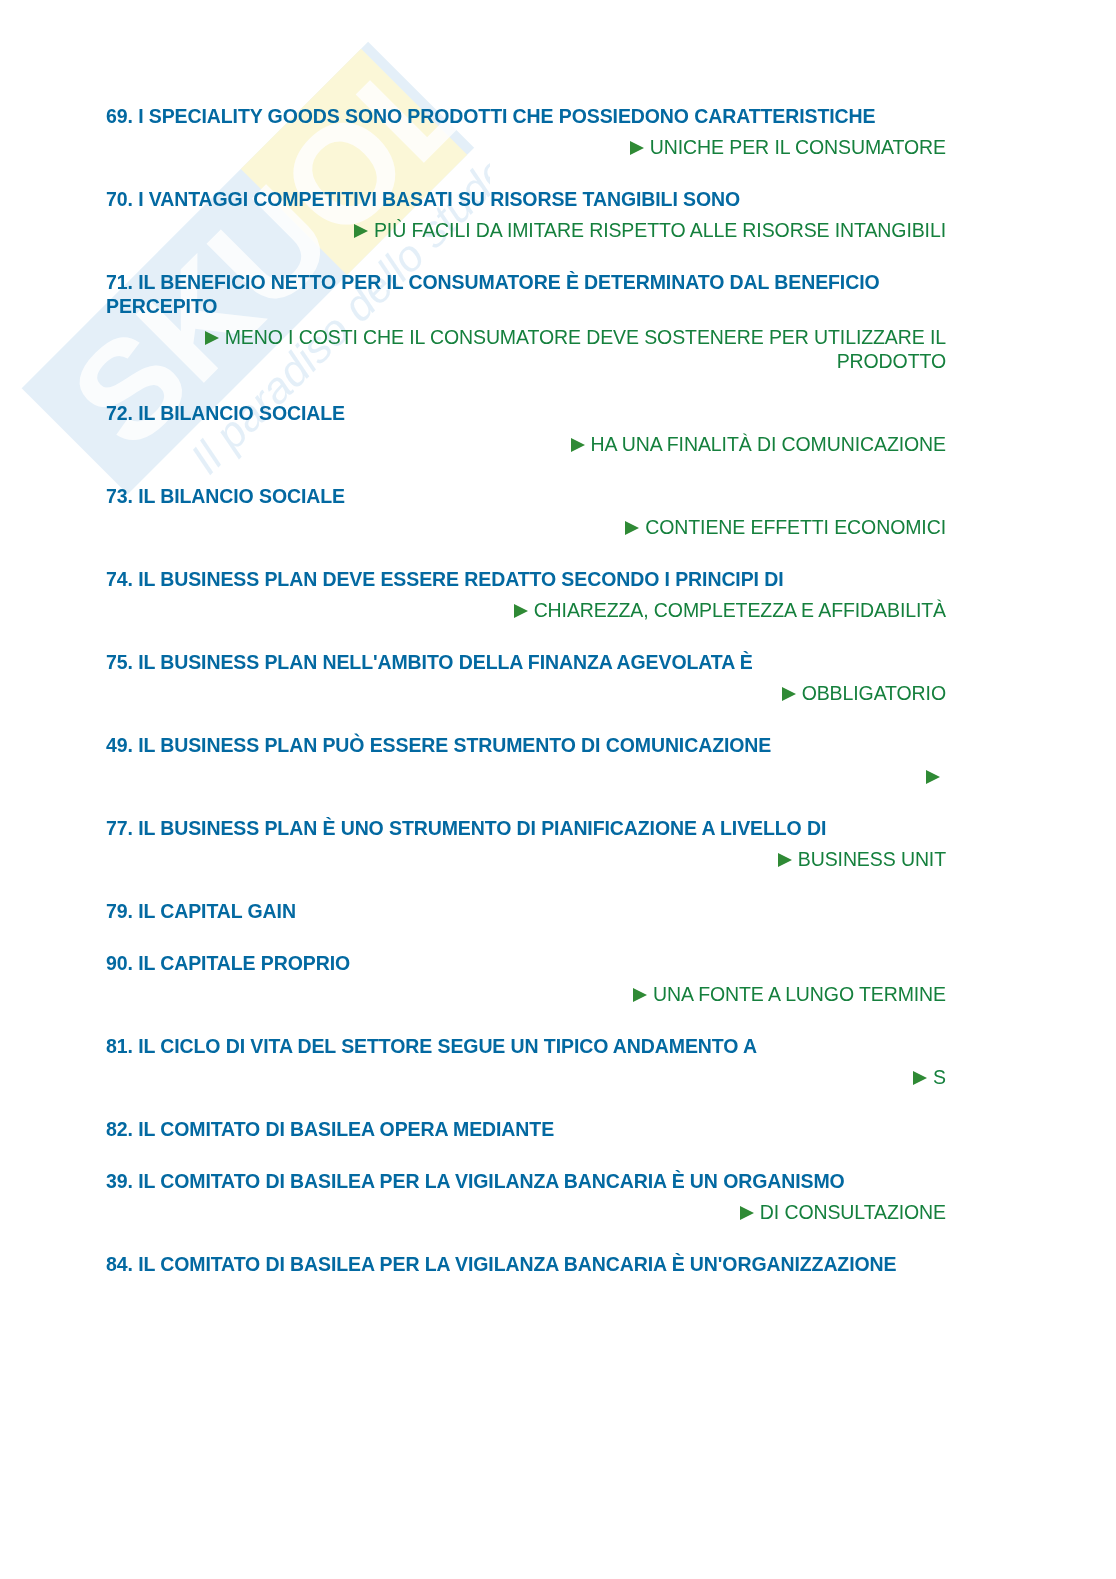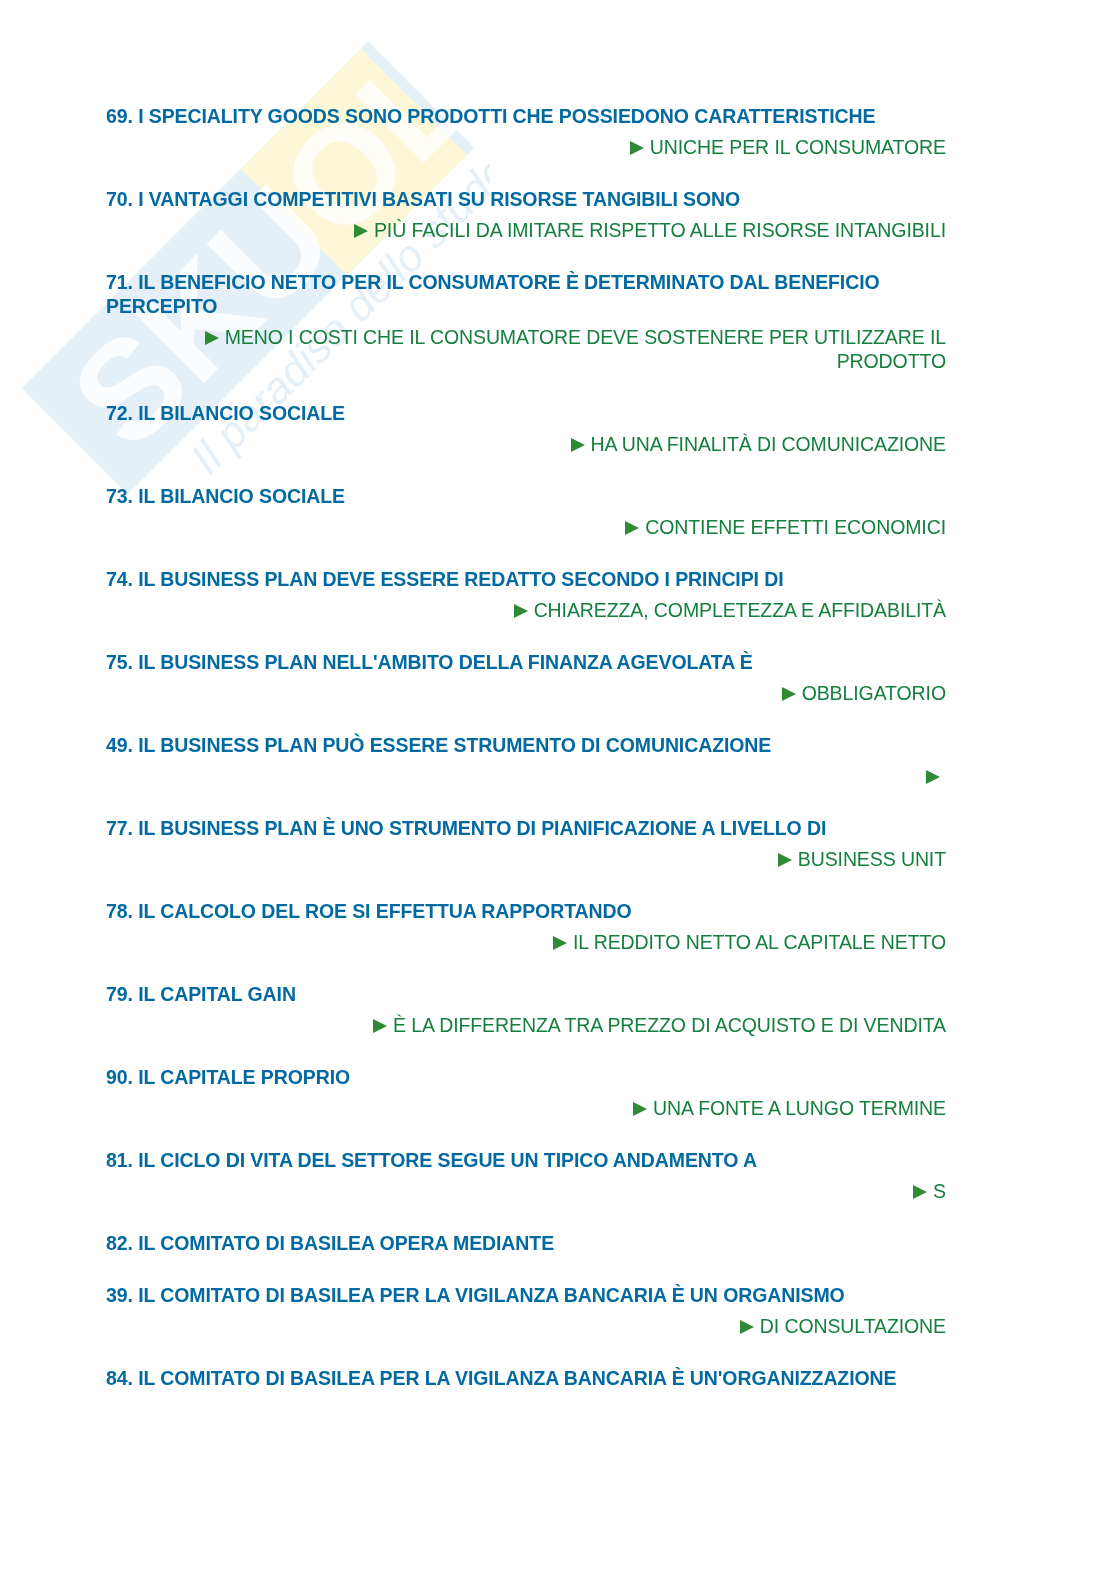--- a/index.html
+++ b/index.html
@@ -104,26 +104,21 @@
   </div>
   <div class="qa">
     <p class="question">49. IL BUSINESS PLAN PUÒ ESSERE STRUMENTO DI COMUNICAZIONE</p>
     <p class="answer"><span class="arrow"></span></p>
   </div>
   <div class="qa">
     <p class="question">77. IL BUSINESS PLAN È UNO STRUMENTO DI PIANIFICAZIONE A LIVELLO DI</p>
     <p class="answer"><span class="arrow"></span><span>BUSINESS UNIT</span></p>
   </div>
   <div class="qa">
-    <p class="question">78. IL CALCOLO DEL ROE SI EFFETTUA RAPPORTANDO</p>
-    <p class="answer"><span class="arrow"></span><span>IL REDDITO NETTO AL CAPITALE NETTO</span></p>
-  </div>
-  <div class="qa">
     <p class="question">79. IL CAPITAL GAIN</p>
-    <p class="answer"><span class="arrow"></span><span>È LA DIFFERENZA TRA PREZZO DI ACQUISTO E DI VENDITA</span></p>
   </div>
   <div class="qa">
     <p class="question">90. IL CAPITALE PROPRIO</p>
     <p class="answer"><span class="arrow"></span><span>UNA FONTE A LUNGO TERMINE</span></p>
   </div>
   <div class="qa">
     <p class="question">81. IL CICLO DI VITA DEL SETTORE SEGUE UN TIPICO ANDAMENTO A</p>
     <p class="answer"><span class="arrow"></span><span>S</span></p>
   </div>
   <div class="qa">

